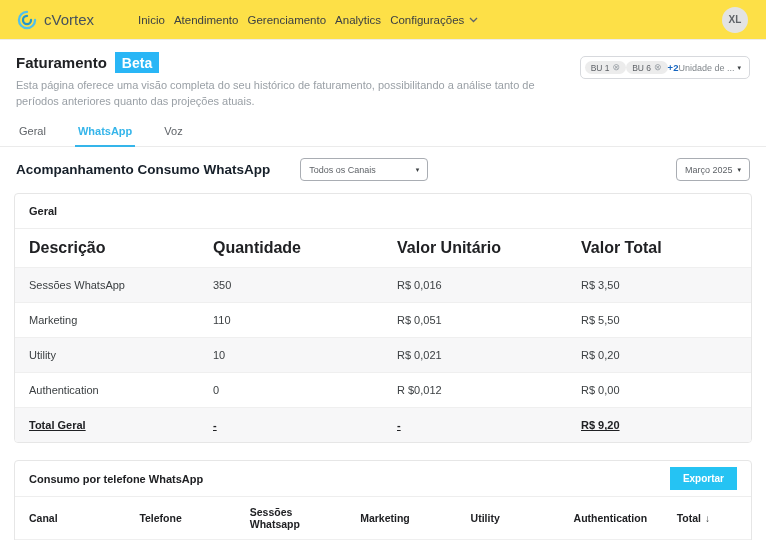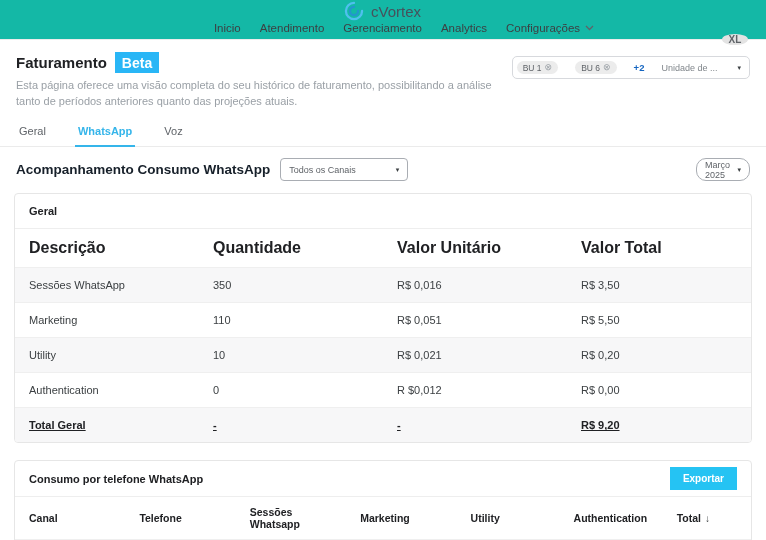--- a/index.html
+++ b/index.html
@@ -1,52 +1,52 @@
 <!DOCTYPE html>
 <html><head>
 <meta charset="utf-8">
 <style>
   * { margin:0; padding:0; box-sizing:border-box; }
   html,body { background:#fff; }
   body { font-family:"Liberation Sans", sans-serif; }
   .viewport { width:766px; height:540px; overflow:hidden; background:#fff; position:relative; }
 
   
-  .topbar { height:40px; display:flex; align-items:center; padding:0 18px 0 16px; border-bottom:1px solid #ececec; background:#14b8a6;flex-direction:column; }
+  .topbar { height:40px; display:flex; align-items:center; padding:0 18px 0 16px; border-bottom:1px solid #ececec; background:#fde047; }
   .brand { display:flex; align-items:center; gap:6px; cursor:pointer; }
   .brand-name { font-size:15px; color:#46525c; }
-  .topnav { display:flex; gap:19px; margin-left:44px; align-items:center; }
+  .topnav { display:flex; gap:9px; margin-left:44px; align-items:center; }
   .topnav-item { font-size:11.5px; color:#3c4043; cursor:pointer; display:flex; align-items:center; gap:5px; white-space:nowrap; }
   .avatar { margin-left:auto; width:26px; height:26px; border-radius:50%; background:#e3e3e3; color:#5f6368; font-size:10px; font-weight:bold; display:flex; align-items:center; justify-content:center; cursor:pointer; }
 
   
   .page-head { display:flex; padding:12px 16px 0; }
   .page-head-left { }
   .page-title-row { display:flex; align-items:center; gap:8px; }
   .page-title { font-size:15px; font-weight:bold; color:#202124; }
   .beta-badge { background:#29b6f6; color:#fff; font-size:14px; font-weight:bold; padding:2.5px 7px; border-radius:0; }
   .page-desc { font-size:11px; color:#9aa0a6; margin-top:5px; max-width:558px; line-height:1.42; }
-  .bu-select { margin-left:auto; align-self:flex-start; margin-top:4px; display:flex; align-items:center; gap:17px; border:1px solid #d7d9dd; border-radius:5px; padding:0 8px 0 4px; height:23px; cursor:pointer; background:#fff; }
+  .bu-select { margin-left:auto; align-self:flex-start; margin-top:4px; display:flex; align-items:center; gap:0; border:1px solid #d7d9dd; border-radius:5px; padding:0 8px 0 4px; height:23px; cursor:pointer; background:#fff; }
   .chip { display:flex; align-items:center; gap:3px; background:#ececec; border-radius:9px; padding:1.5px 6px; font-size:8.5px; color:#5f6368; white-space:nowrap; }
   .chip-x { color:#9aa0a6; font-size:9px; cursor:pointer; line-height:1; }
   .bu-more { font-size:9.5px; font-weight:bold; color:#1565c0; }
   .bu-placeholder { font-size:9px; color:#80868b; white-space:nowrap; }
   .caret { font-size:7px; color:#3c4043; margin-left:3px; }
 
   
   .tabs { display:flex; gap:26px; padding:0 16px; border-bottom:1px solid #ebebeb; margin-top:9px; }
   .tab { font-size:11px; color:#5f6368; padding:7px 3px 8px; border-bottom:2px solid transparent; margin-bottom:-1px; cursor:pointer; }
   .tab.active { color:#35b5ea; font-weight:bold; border-bottom-color:#35b5ea; }
 
   
   .section-row { display:flex; align-items:center; padding:11px 16px 10px;justify-content:center; }
   .section-title { font-size:13.5px; font-weight:bold; color:#17202a; white-space:nowrap; }
   .select-box { display:flex; align-items:center; justify-content:space-between; border:1px solid #a9adb3; border-radius:4px; height:23px; font-size:9px; color:#5f6368; padding:0 8px; cursor:pointer; background:#fff; }
-  .channel-select { width:128px; margin-left:10px; }
-  .month-select { width:54px; margin-left:auto;border-radius:10px; }
+  .channel-select { width:128px; margin-left:30px; }
+  .month-select { width:74px; margin-left:auto; }
 
   
   .card { margin:2px 14px 0; border:1px solid #e6e6e6; border-radius:4px; background:#fff; overflow:hidden; }
   .card2 { margin-top:17px; }
   .card-title-row { display:flex; align-items:center; padding:11px 14px; border-bottom:1px solid #eee; }
   .card2 .card-title-row { padding:6px 14px; }
   .card-title { font-size:11px; font-weight:bold; color:#202124; }
   .export-btn { margin-left:auto; background:#25c3f3; color:#fff; font-size:10px; font-weight:bold; border:none; border-radius:0; padding:6px 13px; cursor:pointer; }
 
   table.data { width:100%; border-collapse:collapse; table-layout:fixed; }

